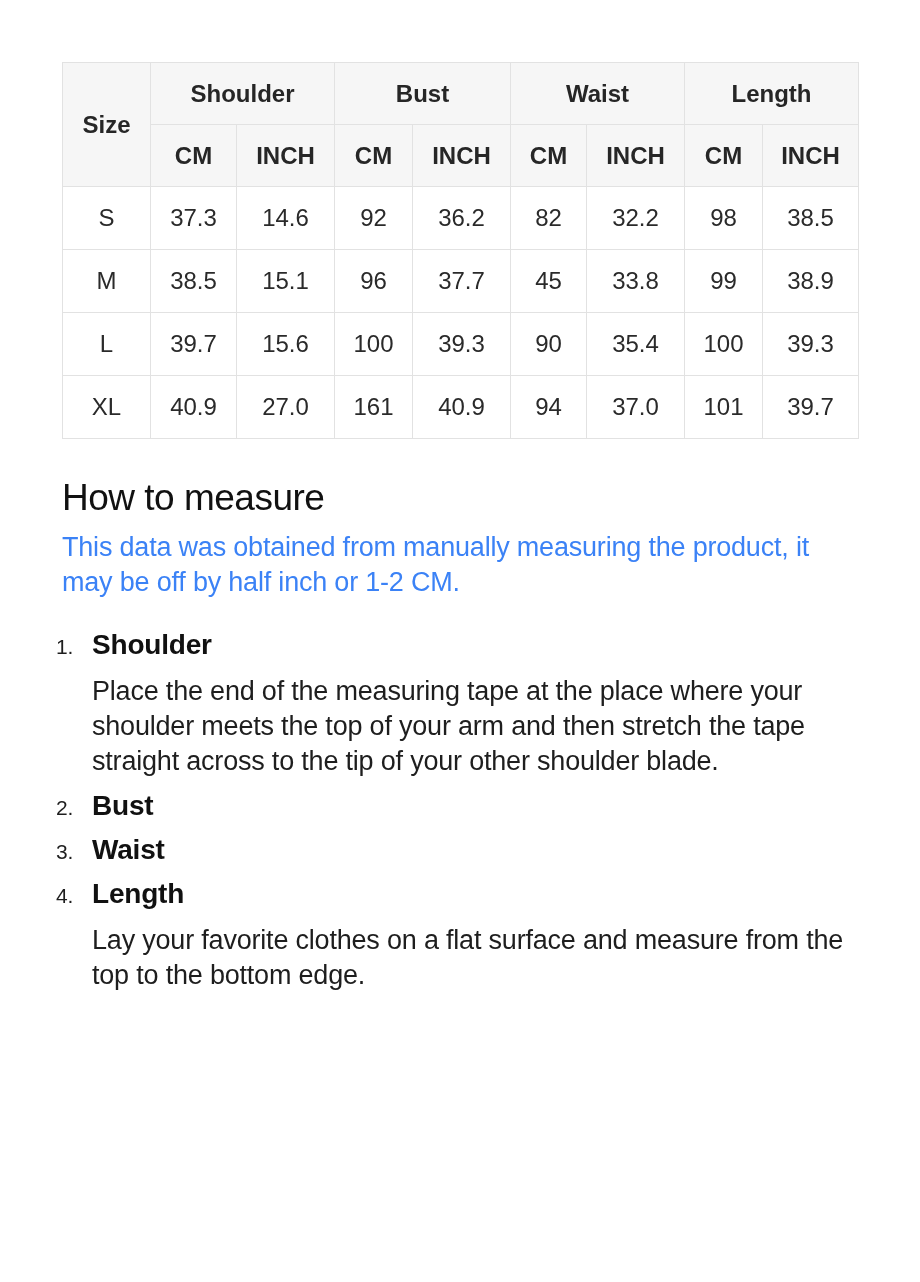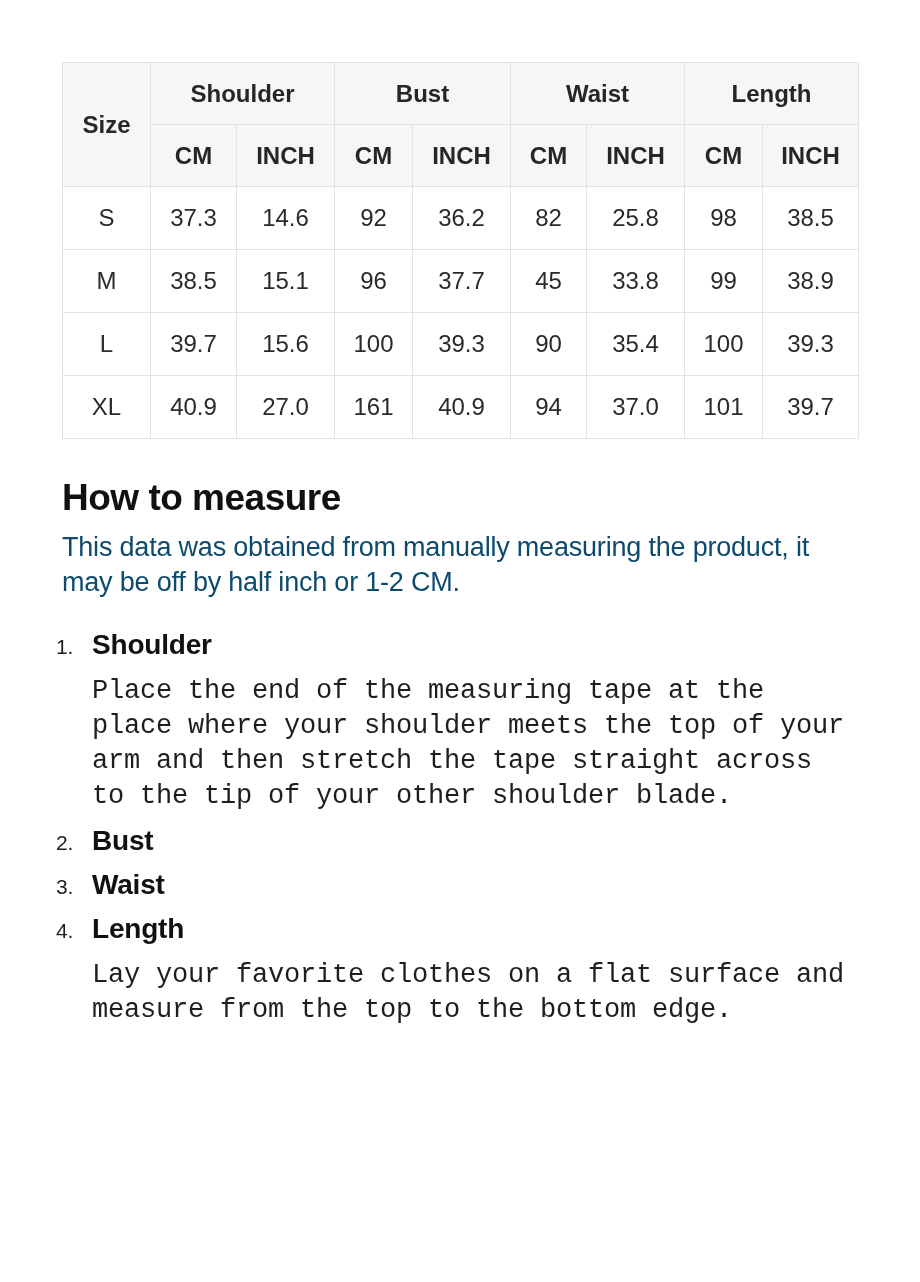--- a/index.html
+++ b/index.html
@@ -47,29 +47,29 @@
     font-size: 24px;
     color: #2a2a2a;
     height: 62px;
   }
 
   
   .htm-title {
     margin: 37px 0 0 0;
     font-size: 37px;
     line-height: 44px;
-    font-weight: 700;
+    font-weight: 400;
     color: #111111;
     letter-spacing: -0.5px;
   }
   .htm-intro {
     margin: 10px 0 27px 0;
     font-size: 27px;
     line-height: 35px;
-    color: #0c4a6e;
+    color: #3b82f6;
   }
   .steps {
     margin-left: -6px;
   }
   .step {
     display: flex;
     align-items: baseline;
     margin-bottom: 9px;
   }
   .step-num {
@@ -86,21 +86,20 @@
     line-height: 35px;
     font-weight: 700;
     color: #111111;
   }
   .step-desc {
     margin: 12px 0 0 0;
     font-size: 27px;
     line-height: 35px;
     color: #1e1e1e;
     max-width: 764px;
-    font-family: Liberation Mono, monospace;
   }
 </style>
 </head>
 <body>
 
 <div class="page">
 
   <table class="size-chart">
     <colgroup>
       <col style="width:88px">
@@ -136,21 +135,21 @@
     </thead>
     <tbody>
 
     <tr>
           <td>S</td>
           <td>37.3</td>
           <td>14.6</td>
           <td>92</td>
           <td>36.2</td>
           <td>82</td>
-          <td>25.8</td>
+          <td>32.2</td>
           <td>98</td>
           <td>38.5</td>
         </tr>
         <tr>
           <td>M</td>
           <td>38.5</td>
           <td>15.1</td>
           <td>96</td>
           <td>37.7</td>
           <td>45</td>

